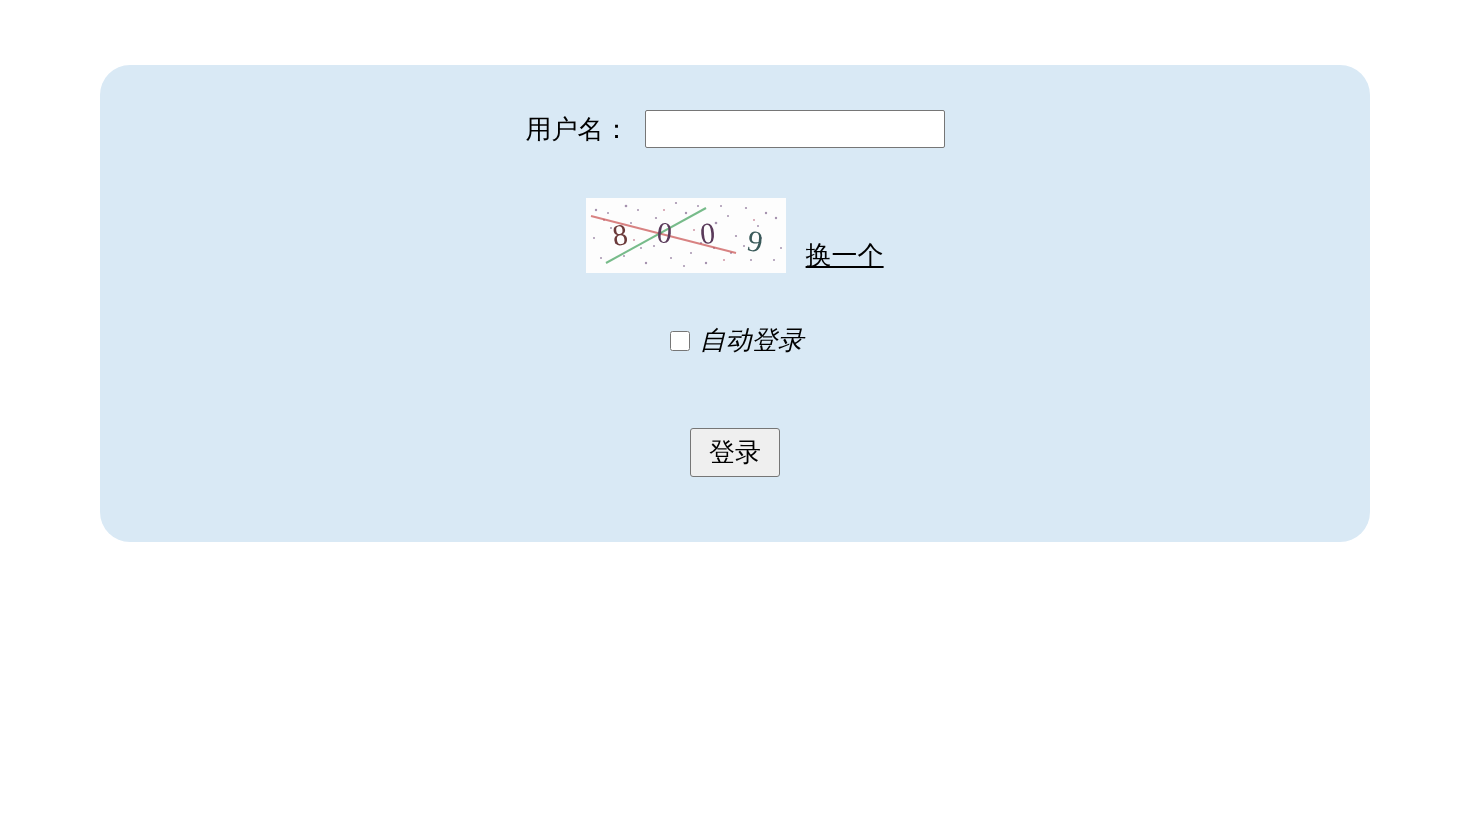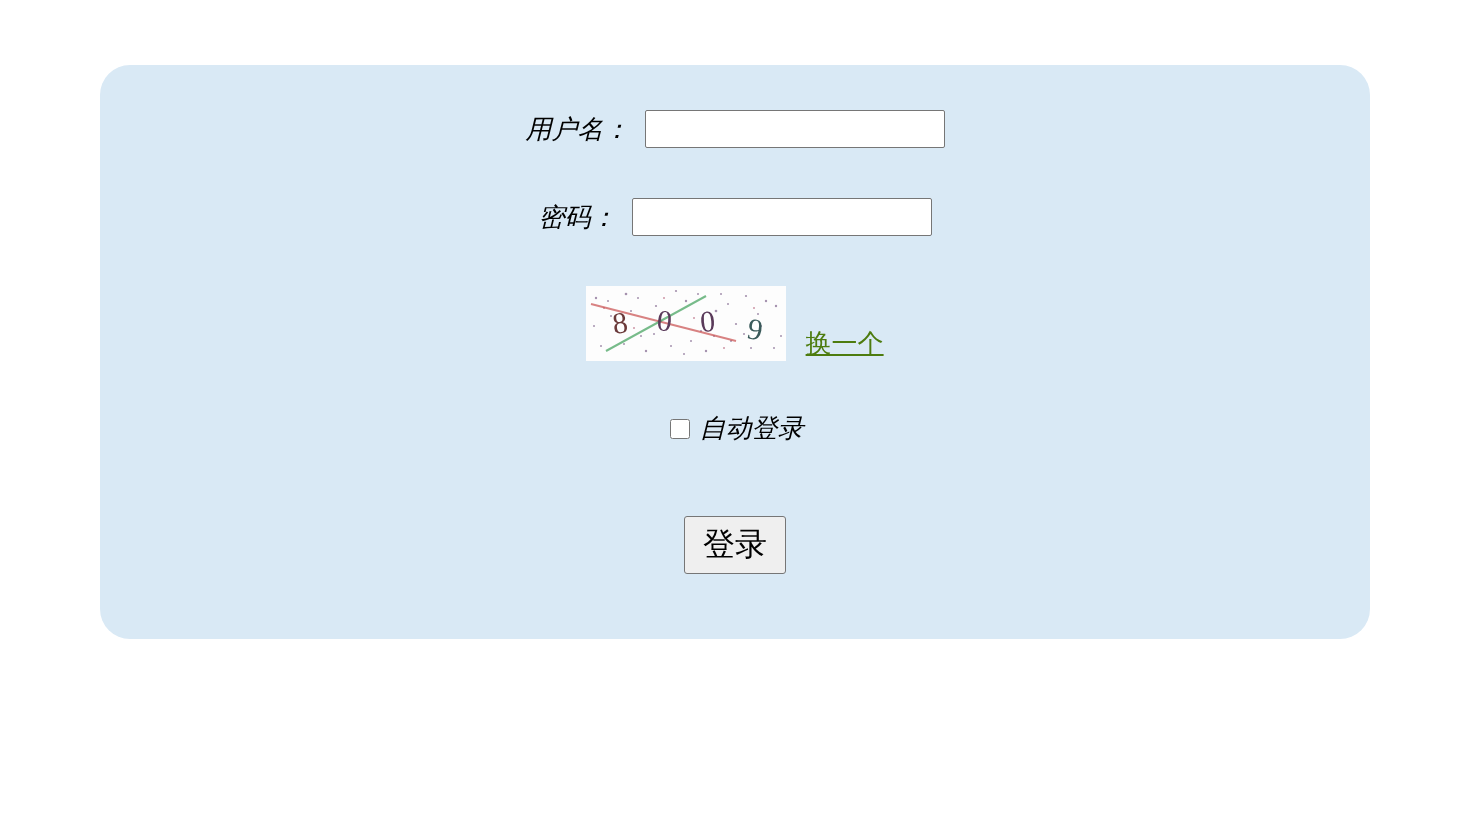--- a/index.html
+++ b/index.html
@@ -21,21 +21,20 @@
     }
     .form-row {
       text-align: center;
       margin-bottom: 50px;
     }
     .form-row label {
       display: inline-block;
       color: #000;
       margin-right: 8px;
       vertical-align: middle;
-      font-style: italic;
     }
     .text-input {
       width: 300px;
       height: 38px;
       font-size: 22px;
       border: 1px solid #767676;
       border-radius: 2px;
       background: #fff;
       padding: 2px 6px;
       vertical-align: middle;
@@ -52,21 +51,21 @@
       vertical-align: bottom;
       position: relative;
       overflow: hidden;
     }
     .captcha-img svg {
       width: 100%;
       height: 100%;
       display: block;
     }
     .refresh-link {
-      color: #4d7c0f;
+      color: #000000;
       vertical-align: bottom;
       margin-left: 12px;
     }
     .auto-login-row {
       text-align: center;
       margin-bottom: 70px;
     }
     .auto-login-row input[type="checkbox"] {
       width: 20px;
       height: 20px;
@@ -74,43 +73,39 @@
       margin-right: 2px;
     }
     .auto-login-row span {
       vertical-align: middle;
       font-style: italic;
     }
     .submit-row {
       text-align: center;
     }
     .submit-btn {
-      font-size: 32px;
+      font-size: 26px;
       padding: 6px 18px;
       background: #efefef;
       border: 1px solid #767676;
       border-radius: 3px;
       cursor: pointer;
       font-family: Liberation Sans, sans-serif;
     }
   </style>
 </head>
 <body>
 
 <div class="container">
 
   <div class="form-row">
     <label>用户名：</label>
     <input type="text" class="text-input" value="" style="">
   </div>
 
-  <div class="form-row">
-    <label>密码：</label>
-    <input type="password" class="text-input" value="" style="">
-  </div>
 
 
   <div class="captcha-row">
     <span class="captcha-img">
       <svg viewBox="0 0 200 75" xmlns="http://www.w3.org/2000/svg">
         <rect x="0" y="0" width="200" height="75" fill="#fdfdfd"></rect>
 
         <g fill="#6b4b7a" opacity="0.6">
           <circle cx="10" cy="12" r="1.2"></circle>
             <circle cx="25" cy="30" r="1"></circle>

